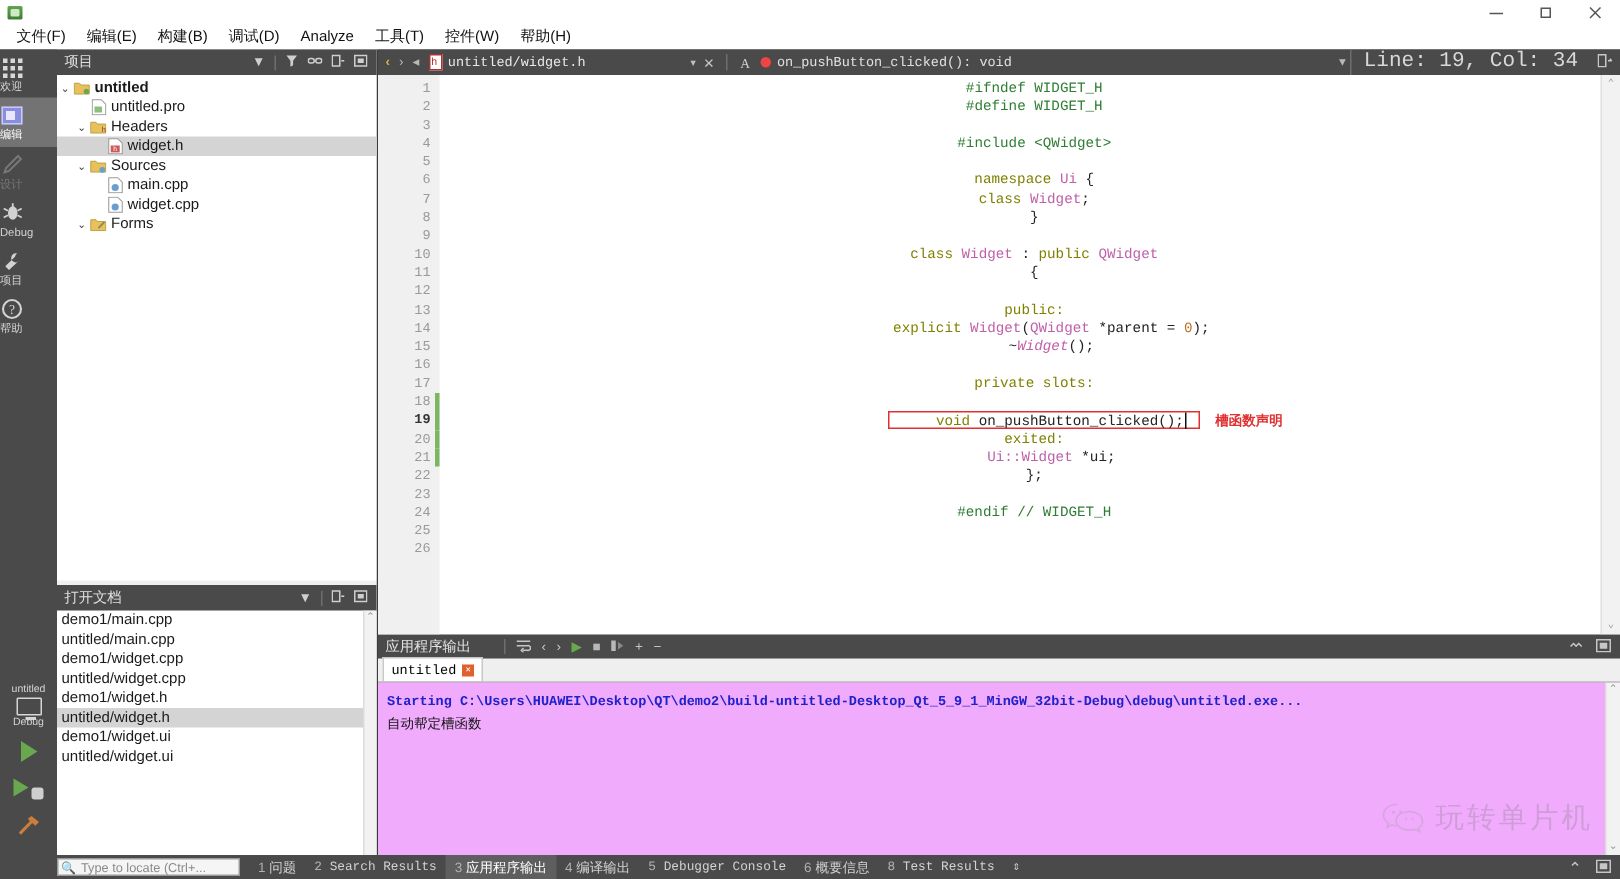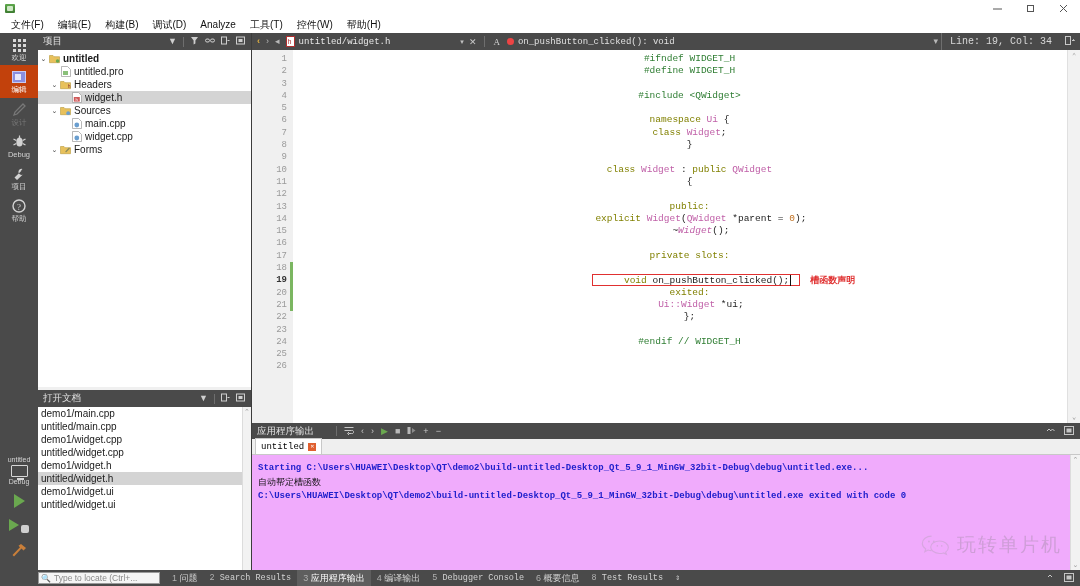--- a/index.html
+++ b/index.html
@@ -62,25 +62,25 @@
   
   .modebar {
     width: 38px; background: #4a4a4a;
     display: flex; flex-direction: column;
     align-items: center;
     flex: 0 0 38px;
     color: #cfcfcf;
   }
   .mode {
     width: 38px; padding: 4px 0 3px;
-    display: flex; flex-direction: column; align-items: center;
+    display: flex; flex-direction: column; align-items: flex-start;
     font-size: 7.5px; color: #d2d2d2;
     line-height: 1.1;
   }
-  .mode.active { background: #c2410c; color: #ffffff; }
+  .mode.active { background: #737373; color: #ffffff; }
   .mode.disabled { color: #787878; }
   .mode-glyph {
     width: 16px; height: 16px; margin-bottom: 1px;
     display: flex; align-items: center; justify-content: center;
   }
   .grid-ico {
     width: 13px; height: 13px;
     display: grid; grid-template-columns: repeat(3,3px);
     grid-template-rows: repeat(3,3px); gap: 2px;
   }
@@ -206,21 +206,21 @@
   .edbar .xclose { padding:0 5px; color:#c8c8c8; }
   .edbar .sep { width:1px;height:11px;background:#6e6e6e;margin:0 3px; }
   .edbar .symA { color:#d0d0d0; padding:0 5px; font-family:"Liberation Serif", serif;}
   .slot-dot {
     width:7px;height:7px;border-radius:50%;
     background:#e44;margin:0 4px 0 2px;flex:0 0 7px;
   }
   .edbar .symname { color:#e0e0e0; font-family:"Liberation Mono", monospace; font-size:9px;}
   .edbar .spacer { flex:1 1 auto; }
   .edbar .linecol {
-    font-family:"Liberation Mono", monospace; font-size:10px; color:#d8d8d8;
+    font-family:"Liberation Mono", monospace; font-size:14px; color:#d8d8d8;
     border-left:1px solid #6e6e6e; padding:0 8px; line-height:17px;
   }
   .edbar .splitico { padding:0 5px; color:#c8c8c8; font-size:9px; }
 
   
   .editor {
     flex: 1 1 auto; background: #ffffff; position: relative;
     display: flex; min-height: 0; overflow: hidden;
   }
   .gutter {
@@ -794,21 +794,20 @@
         <div class="outtabs">
           <div class="otab">
             <span>untitled</span>
             <span class="xbtn">✕</span>
           </div>
         </div>
 
         <div class="outbody">
           <div class="oline">Starting C:\Users\HUAWEI\Desktop\QT\demo2\build-untitled-Desktop_Qt_5_9_1_MinGW_32bit-Debug\debug\untitled.exe...</div>
           <div class="oline cn">自动帮定槽函数</div>
-          <div class="oline">C:\Users\HUAWEI\Desktop\QT\demo2\build-untitled-Desktop_Qt_5_9_1_MinGW_32bit-Debug\debug\untitled.exe exited with code 0</div>
           <div class="out-scroll">
             <div class="arr">⌃</div>
             <div class="arr bot">⌄</div>
           </div>
         </div>
       </div>
     </div>
   </div>
 
   <div class="watermark">

